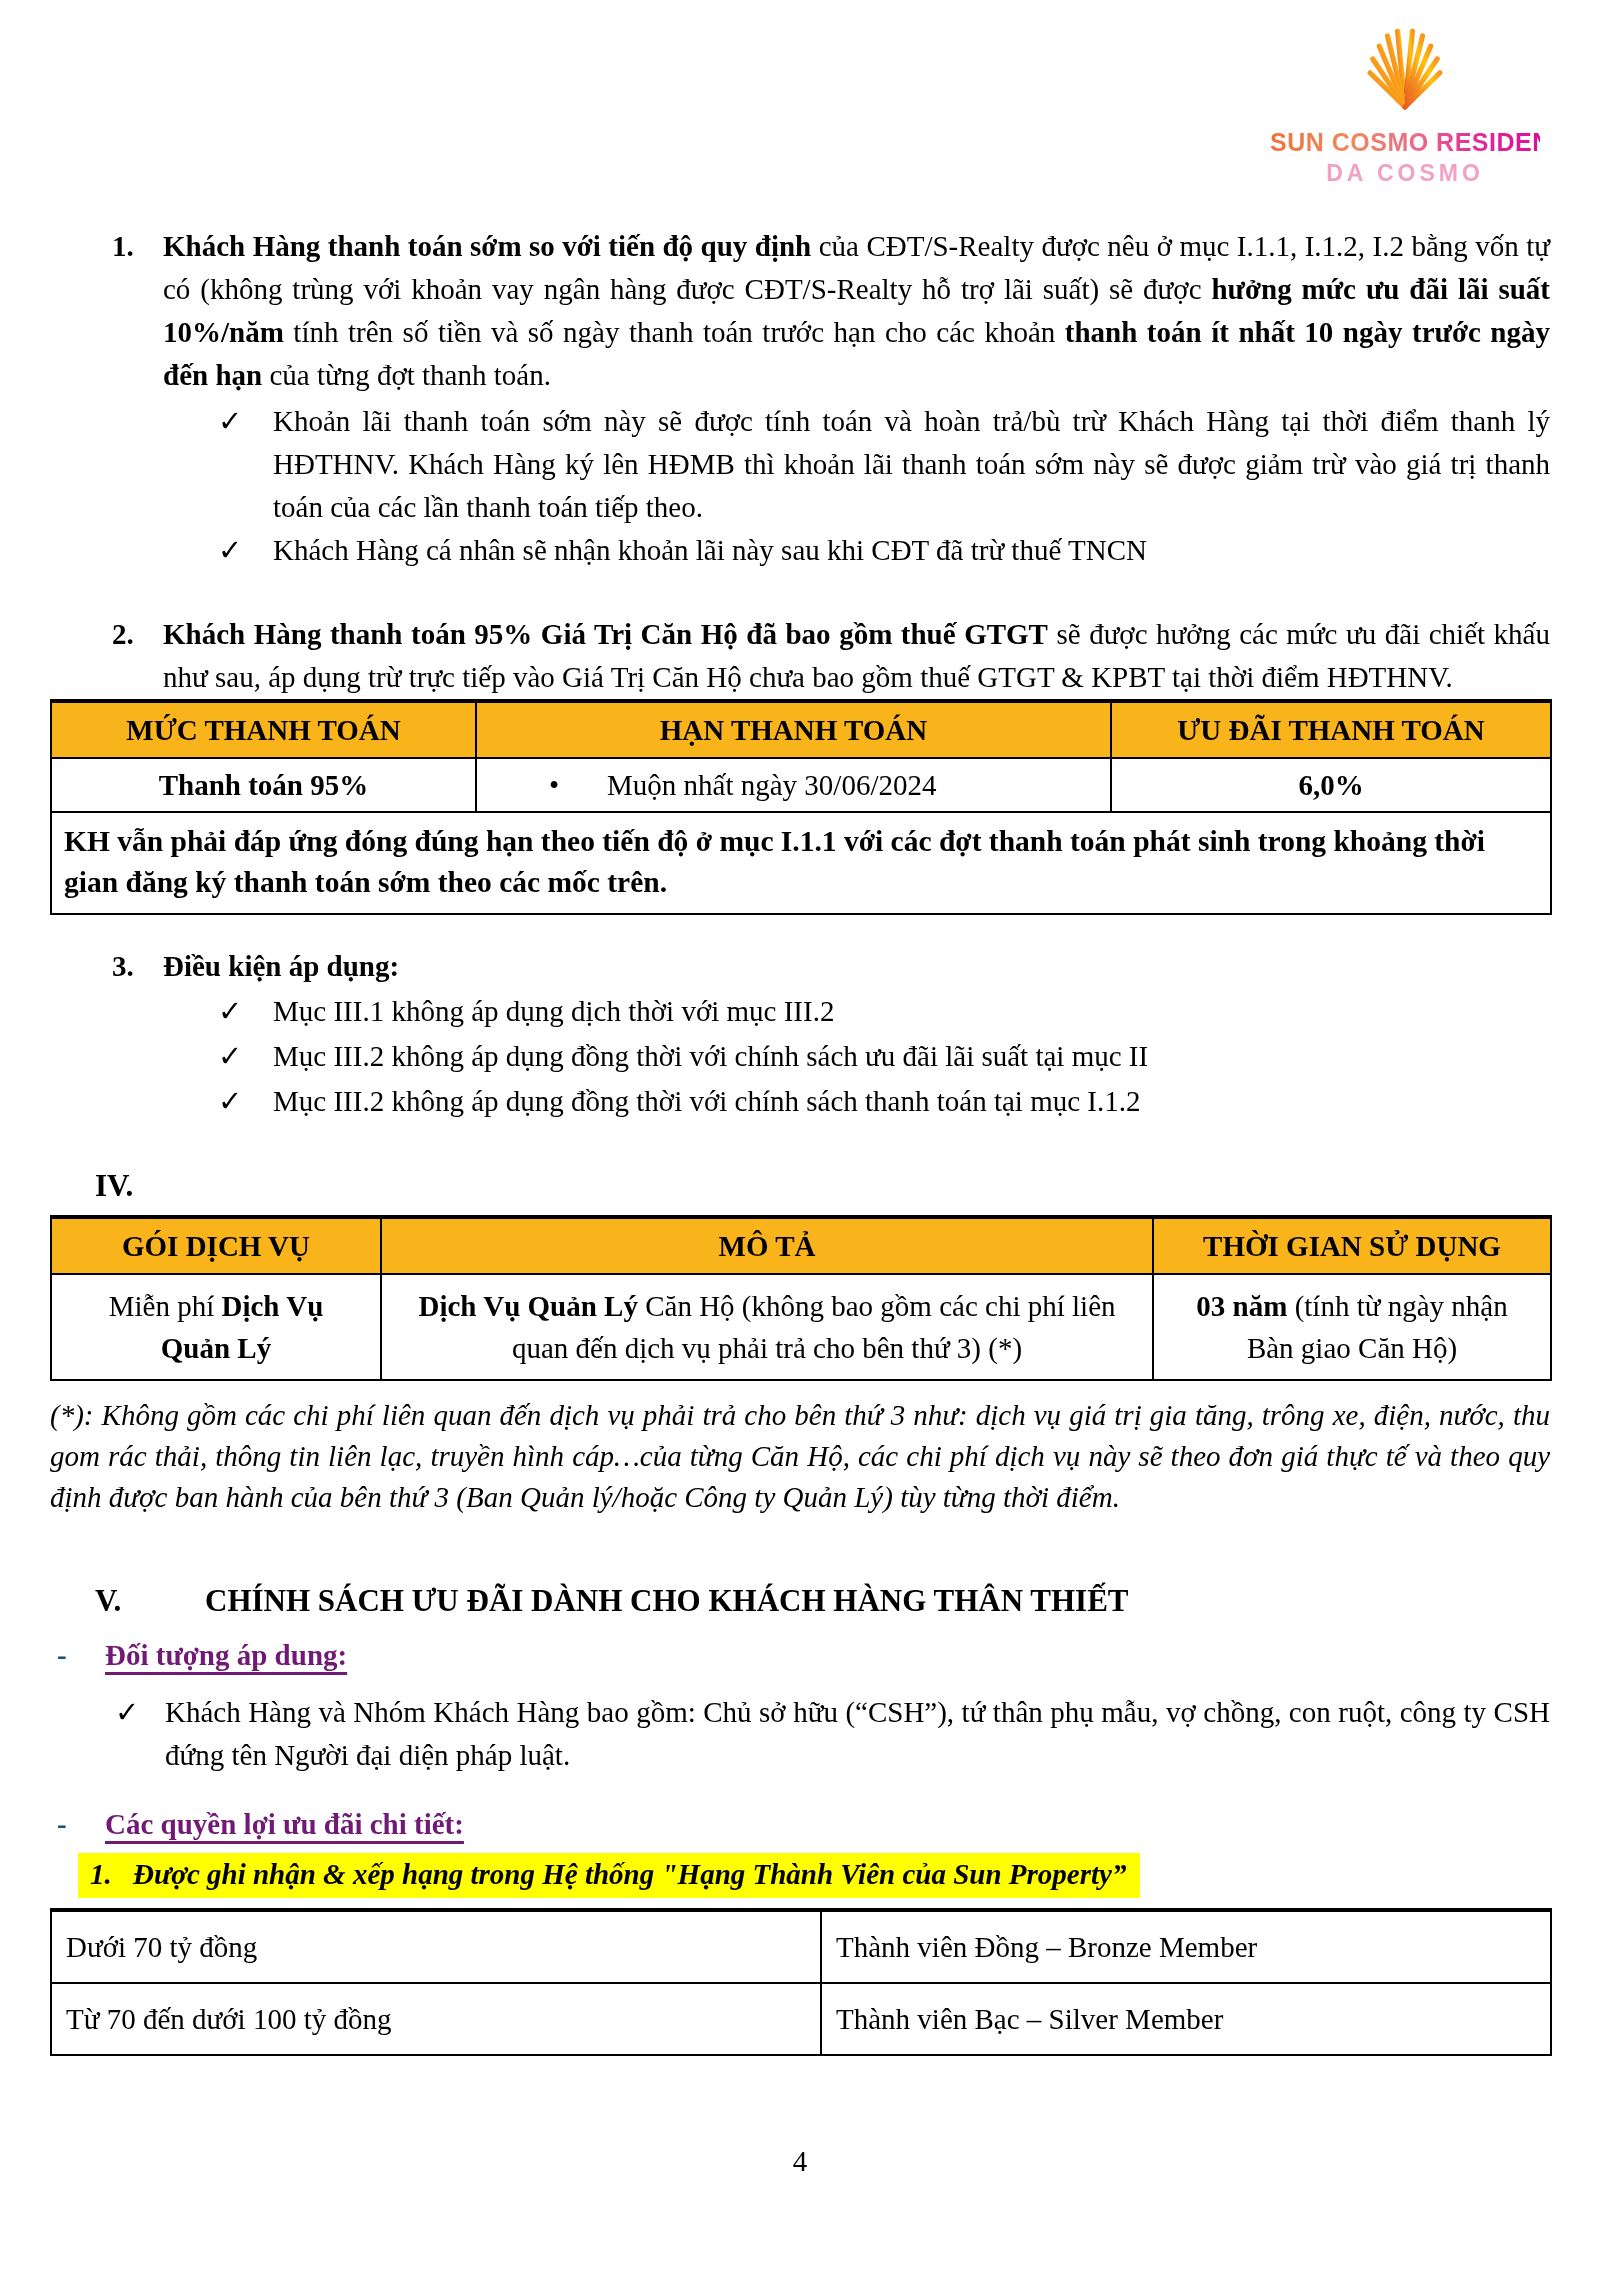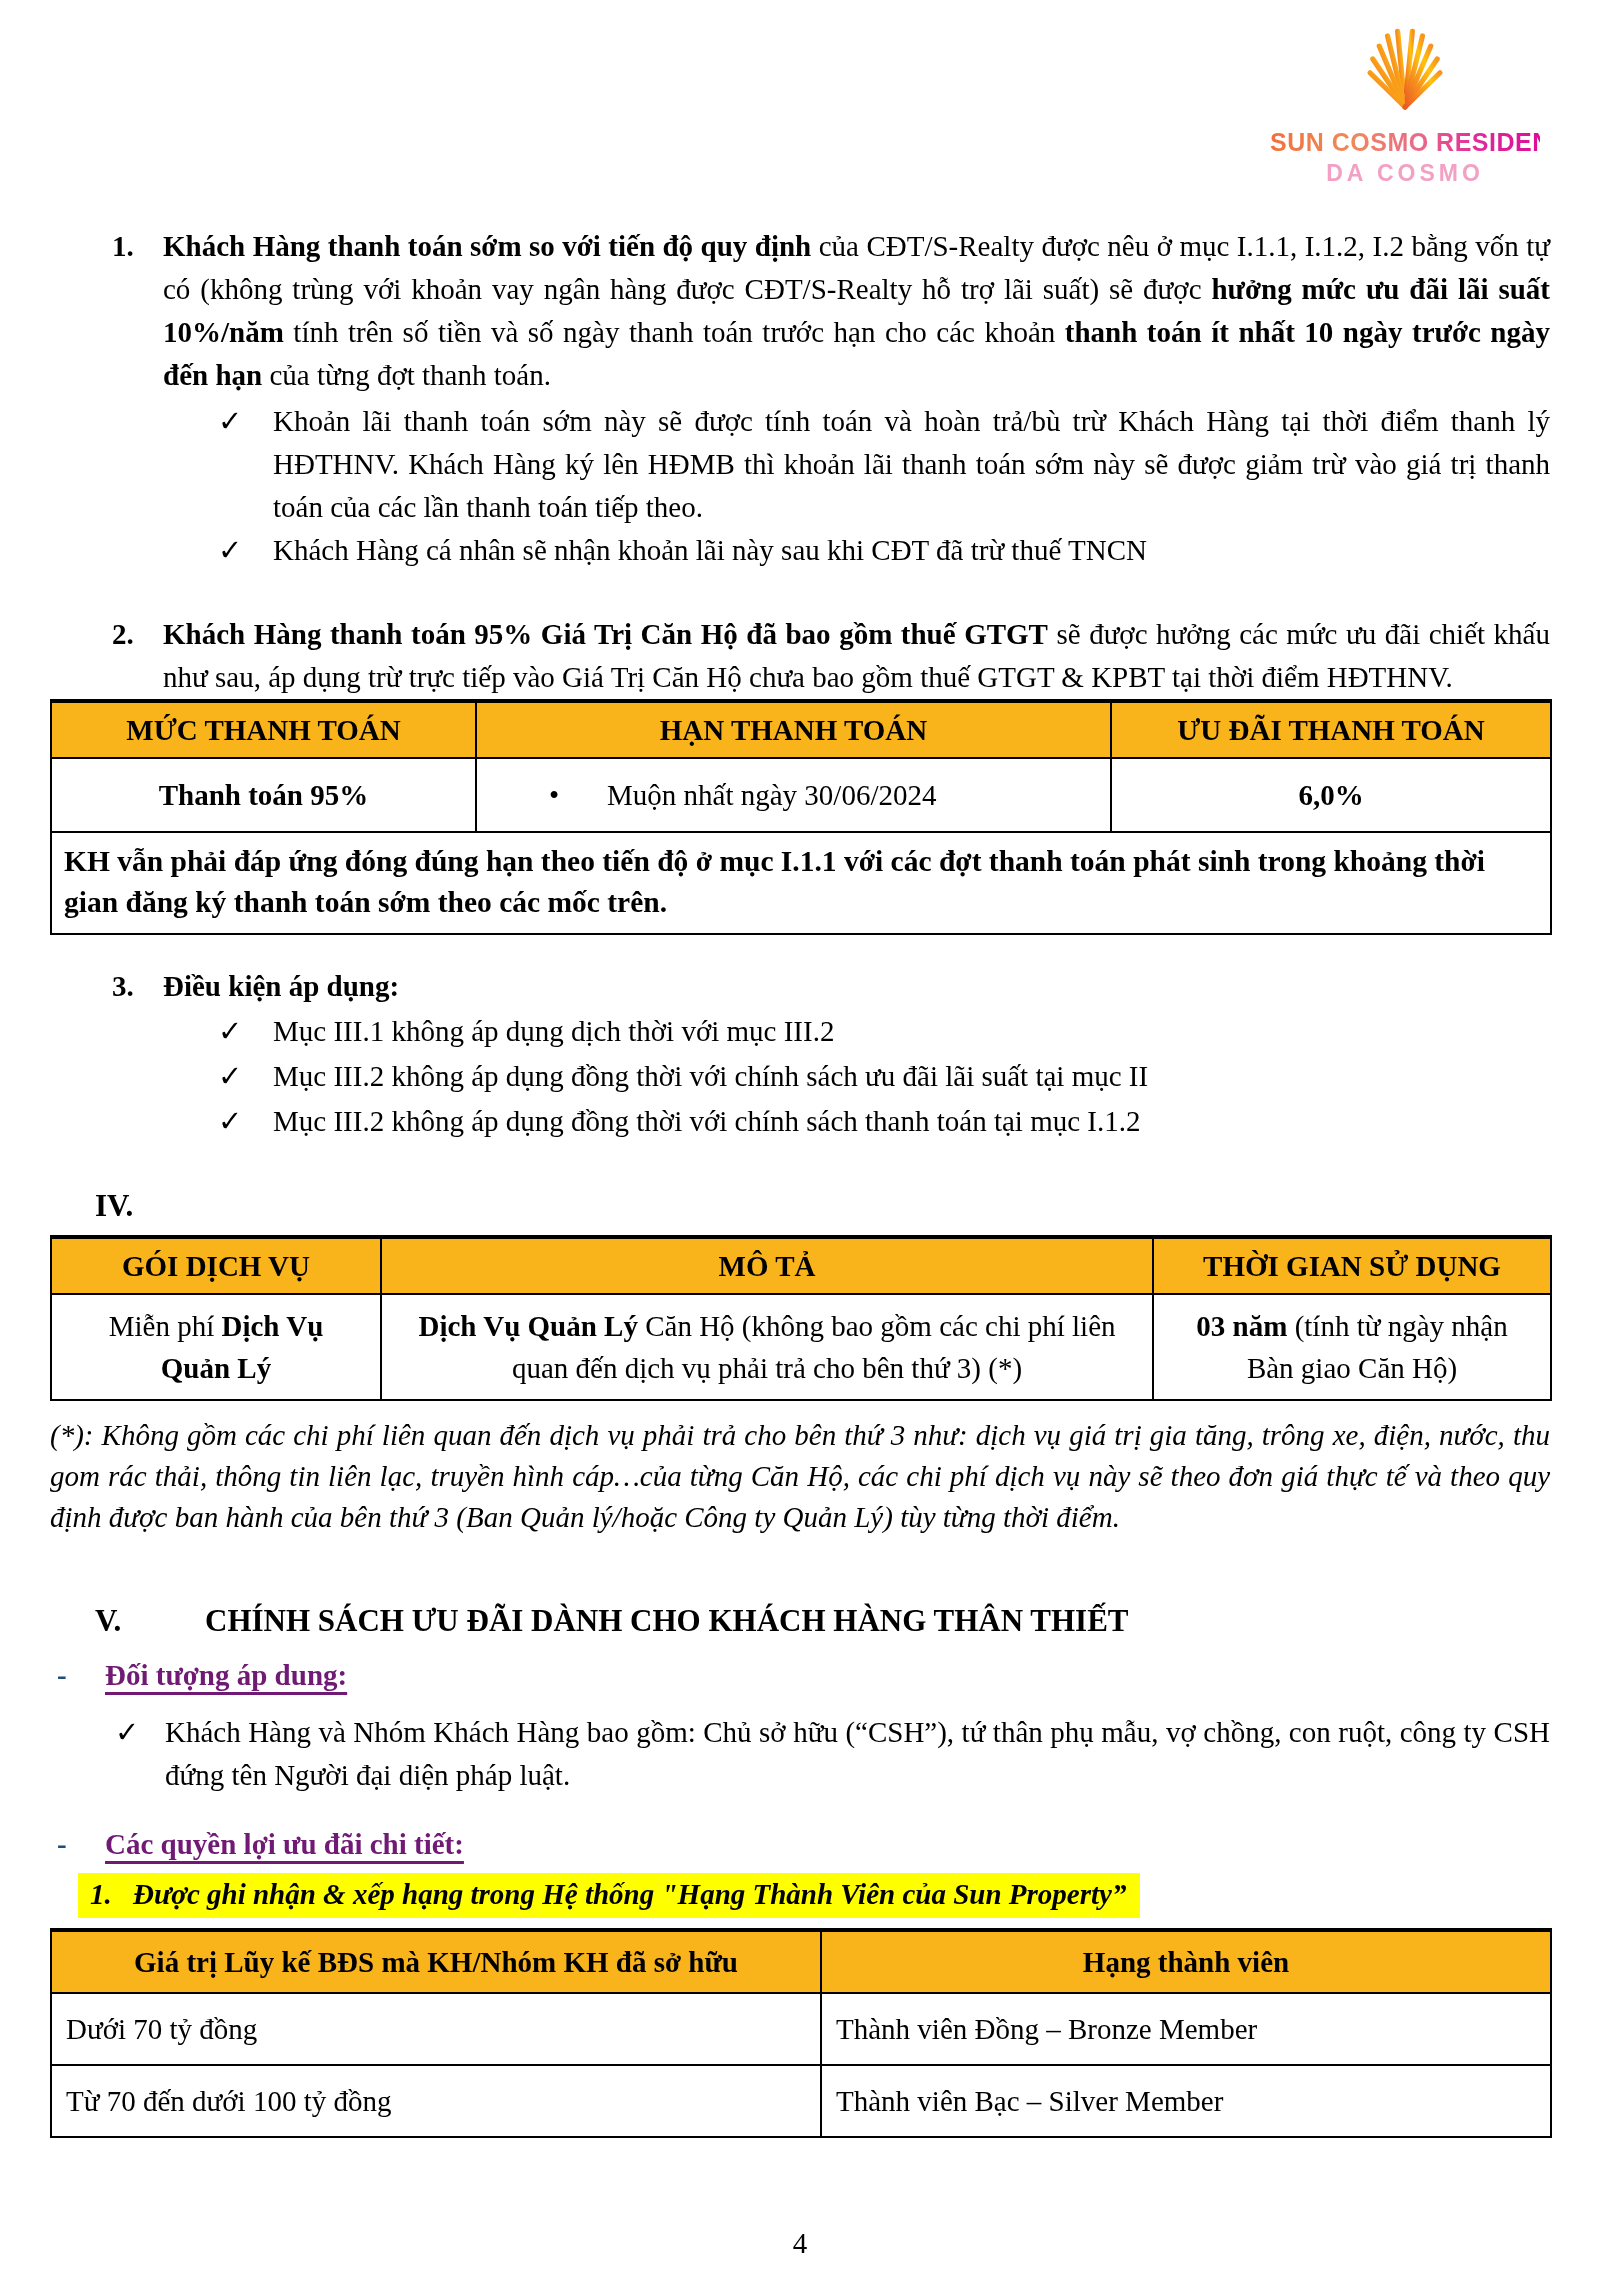--- a/index.html
+++ b/index.html
@@ -49,21 +49,21 @@
     text-decoration:underline; text-decoration-thickness:2.5px; text-underline-offset:7px;
   }
   
   table { border-collapse:collapse; table-layout:fixed; width:1500px; }
   table, th, td { border:2.5px solid #000; }
   table { border-top-width:4px; }
   th {
     background:#F9B41B; font-weight:bold; font-size:29px; line-height:36px;
     text-align:center; padding:9px 6px;
   }
-  td { font-size:29px; line-height:42px; padding:15px 10px; vertical-align:middle; }
+  td { font-size:29px; line-height:42px; padding:5px 10px; vertical-align:middle; }
   .cen { text-align:center; }
   .t1-deadline { padding-left:72px; }
   .t1-deadline .blt { display:inline-block; width:58px; }
   .t1-note td {
     font-weight:bold; font-size:29.5px; line-height:41px;
     padding:8px 12px 10px 12px; text-align:left;
   }
   .t2 td { padding:10px 20px; }
   .t3 th { padding:12px 6px; }
   .t3 td { padding:14px 14px; height:47px; }
@@ -223,24 +223,20 @@
   <span class="hl"><span class="bnum">1.</span><span>Được ghi nhận &amp; xếp hạng trong Hệ thống "Hạng Thành Viên của Sun Property”</span></span>
 </div>
 
 <table class="t3" style="margin-top:10px">
   <colgroup>
       <col style="width:770px">
       <col style="width:730px">
     </colgroup>
   <tbody>
   <tr>
-    <th>Giá trị Lũy kế BĐS mà KH/Nhóm KH đã sở hữu</th>
-    <th>Hạng thành viên</th>
-  </tr>
-  <tr>
     <td>Dưới 70 tỷ đồng</td>
     <td>Thành viên Đồng – Bronze Member</td>
   </tr>
   <tr>
     <td>Từ 70 đến dưới 100 tỷ đồng</td>
     <td>Thành viên Bạc – Silver Member</td>
   </tr>
   </tbody>
 </table>
 

